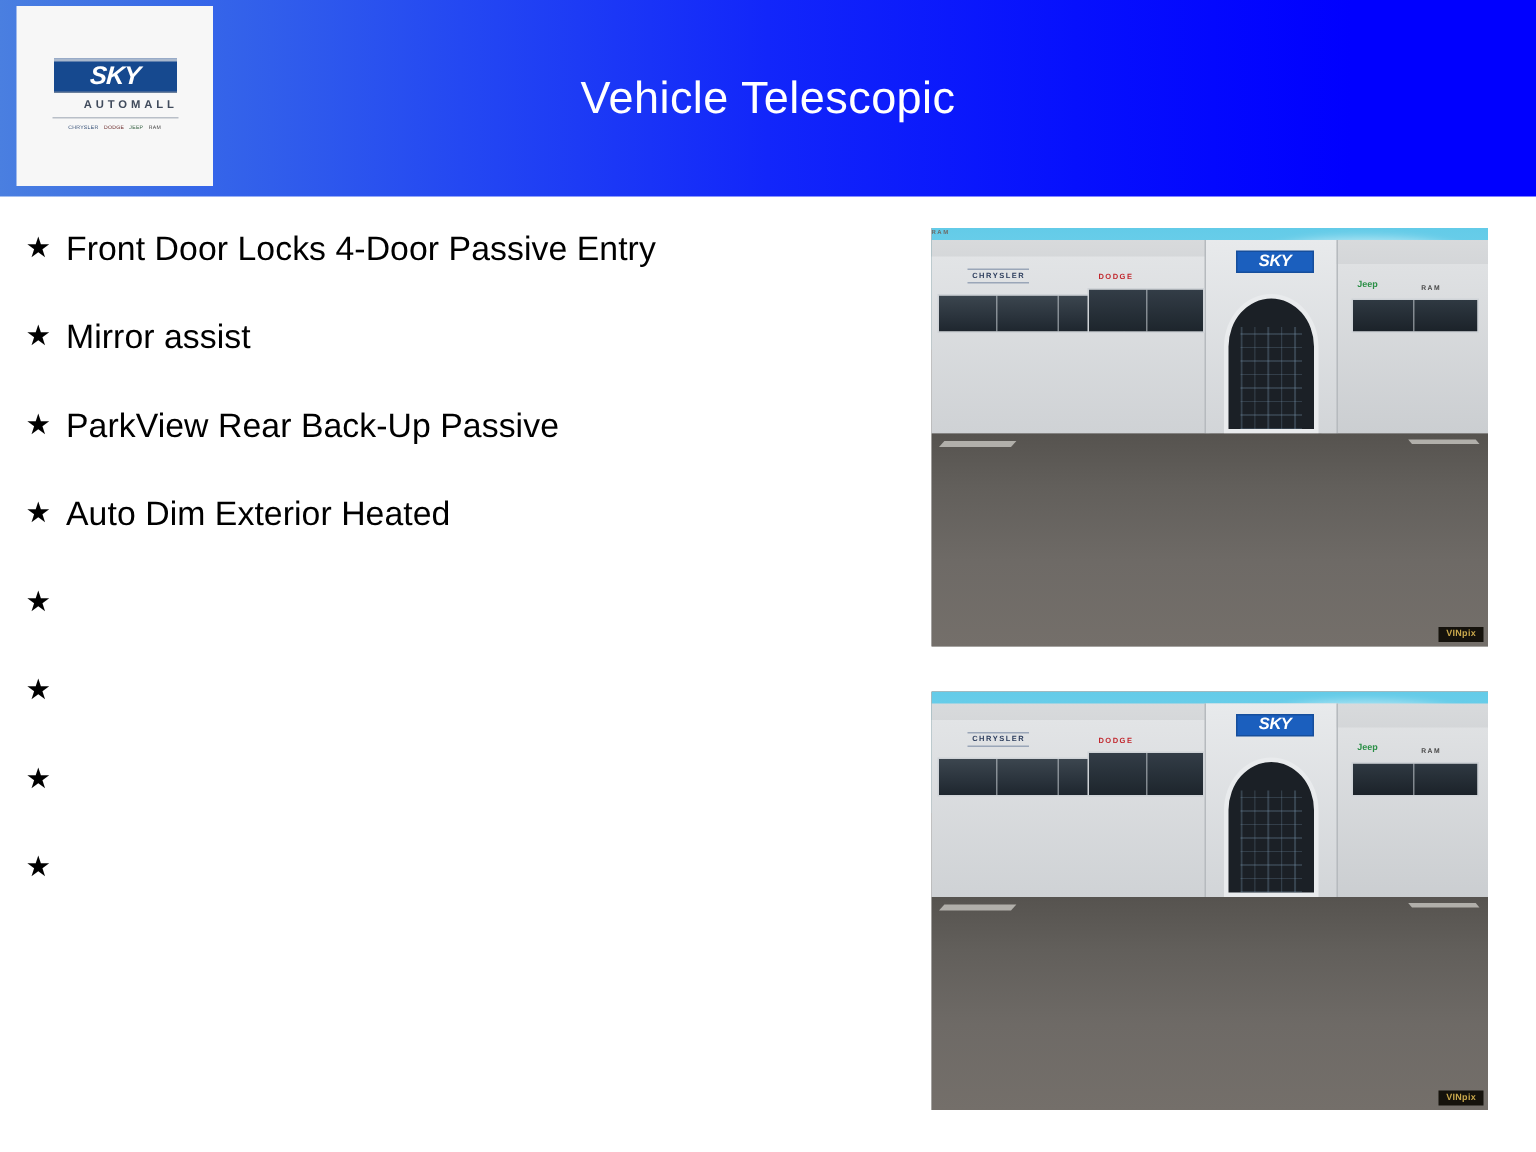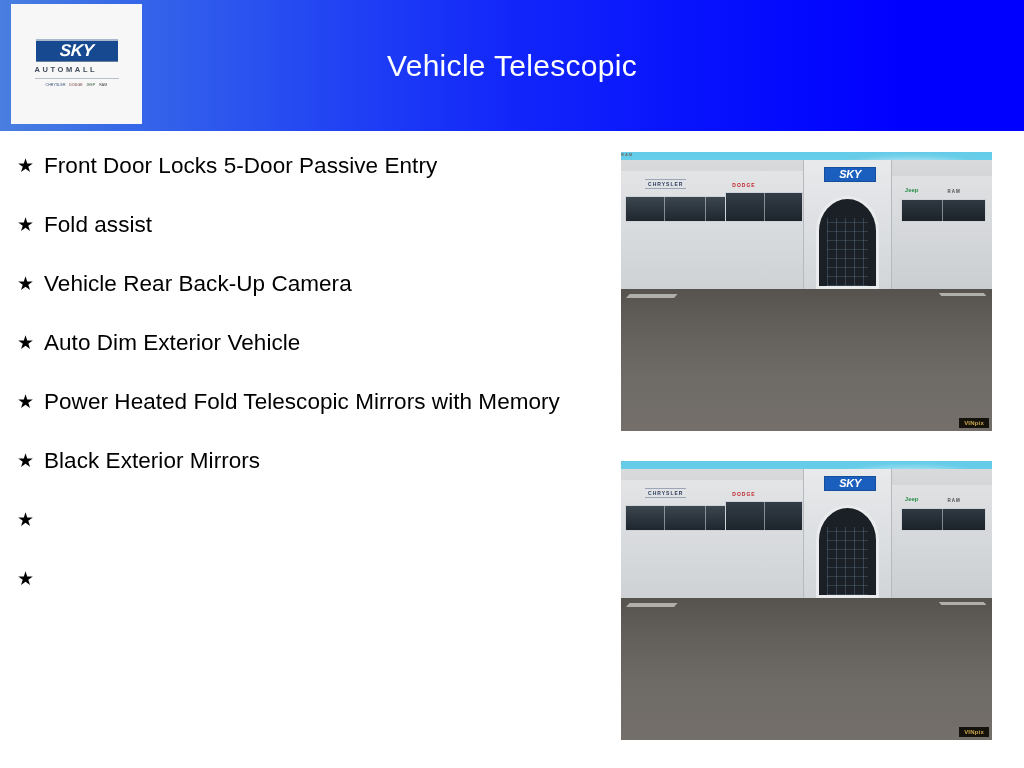--- a/index.html
+++ b/index.html
@@ -79,21 +79,21 @@
     font-style: italic;
     transform: skewX(-4deg);
   }
 
   .logo-automall {
     margin-top: 3px;
     color: #404b5c;
     font-size: 7.5px;
     letter-spacing: 2.6px;
     font-weight: 600;
-    text-align: left;
+    text-align: right;
     border-bottom: 1px solid #b9bfc8;
     padding-bottom: 4px;
     width: 84px;
   }
 
   .logo-brands {
     margin-top: 3px;
     display: flex;
     align-items: center;
     justify-content: center;
@@ -569,46 +569,44 @@
       </div>
     </div>
 
     <div class="header-title">Vehicle Telescopic</div>
   </div>
 
   <div class="features">
 
     <div class="feature-item">
       <span class="feature-bullet">★</span>
-      <span class="feature-text">Front Door Locks 5-Door Passive Entry</span>
+      <span class="feature-text">Front Door Locks 4-Door Passive Entry</span>
     </div>
 
     <div class="feature-item">
       <span class="feature-bullet">★</span>
-      <span class="feature-text">Fold assist</span>
+      <span class="feature-text">Mirror assist</span>
     </div>
 
     <div class="feature-item">
       <span class="feature-bullet">★</span>
-      <span class="feature-text">Vehicle Rear Back-Up Camera</span>
+      <span class="feature-text">ParkView Rear Back-Up Passive</span>
     </div>
 
     <div class="feature-item">
       <span class="feature-bullet">★</span>
-      <span class="feature-text">Auto Dim Exterior Vehicle</span>
+      <span class="feature-text">Auto Dim Exterior Heated</span>
     </div>
 
     <div class="feature-item">
       <span class="feature-bullet">★</span>
-      <span class="feature-text">Power Heated Fold Telescopic Mirrors with Memory</span>
     </div>
 
     <div class="feature-item">
       <span class="feature-bullet">★</span>
-      <span class="feature-text">Black Exterior Mirrors</span>
     </div>
 
     <div class="feature-item">
       <span class="feature-bullet">★</span>
     </div>
 
     <div class="feature-item">
       <span class="feature-bullet">★</span>
     </div>
 

